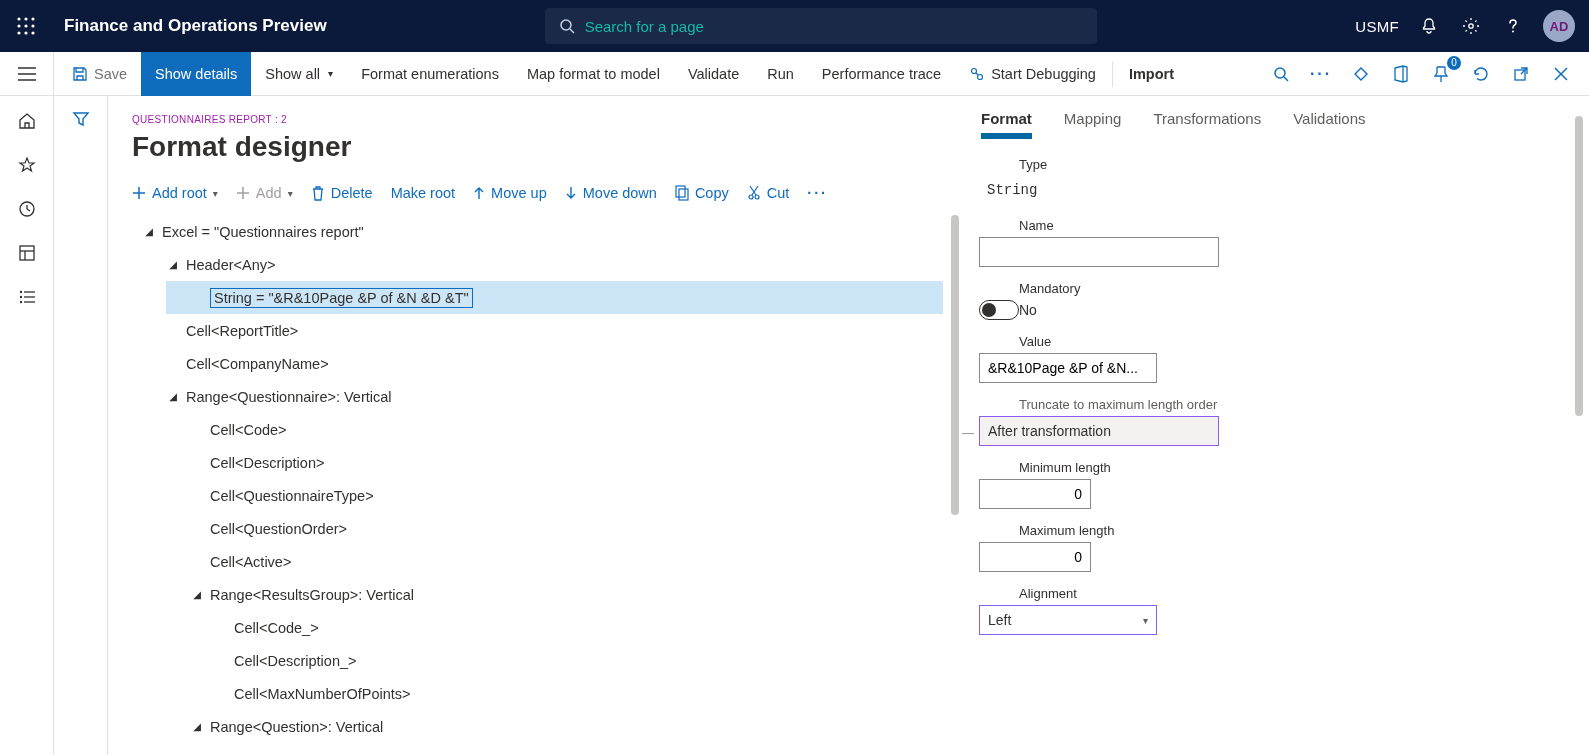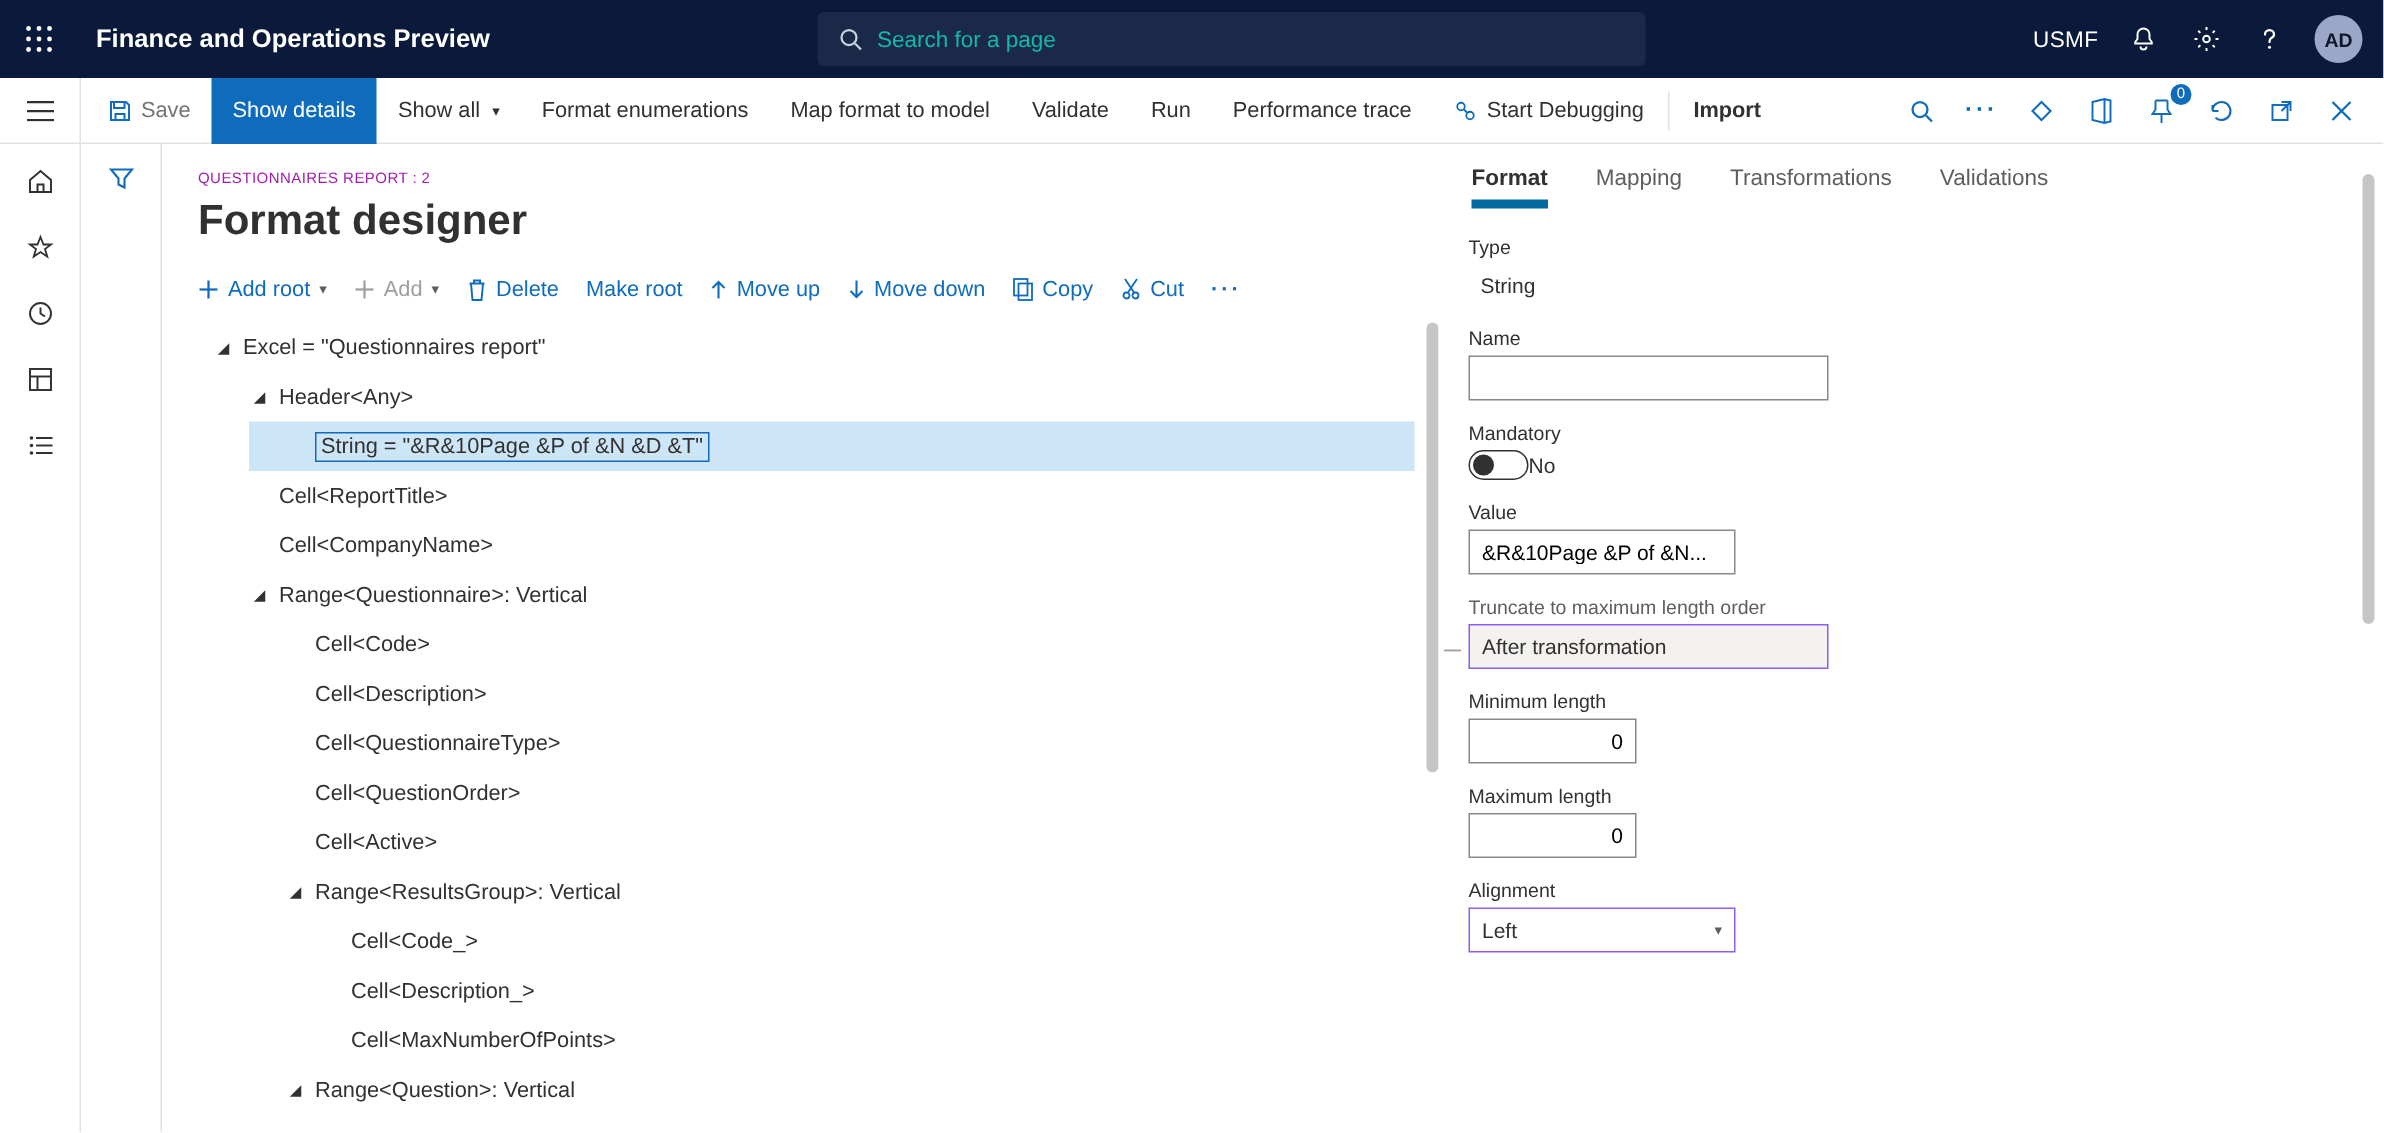--- a/index.html
+++ b/index.html
@@ -9,21 +9,21 @@
 .topbar { height: 52px; background: #0b1a3a; display: flex; align-items: center; color: #fff; }
 .topbar .waffle { width: 52px; height: 52px; display: flex; align-items: center; justify-content: center; cursor: pointer; }
 .topbar .app-title { font-size: 17px; font-weight: 600; margin-left: 12px; }
 .topbar .spacer { flex: 0 0 auto; width: 218px; }
 .topbar .search { flex: 0 0 552px; height: 36px; background: #1a2947; border-radius: 4px; display: flex; align-items: center; padding: 0 14px; color: #14b8a6; }
 .topbar .search svg { flex: none; }
 .topbar .search span { margin-left: 10px; font-size: 15px; }
 .topbar .right { margin-left: auto; display: flex; align-items: center; gap: 18px; padding-right: 14px; }
 .topbar .right .legal { font-size: 15px; letter-spacing: .3px; }
 .topbar .icon-btn { width: 24px; height: 24px; display: flex; align-items: center; justify-content: center; cursor: pointer; }
-.topbar .avatar { width: 32px; height: 32px; border-radius: 50%; background: #9aa7c7; color: #0f172a; font-size: 13px; font-weight: 600; display: flex; align-items: center; justify-content: center; }
+.topbar .avatar { width: 32px; height: 32px; border-radius: 50%; background: #9aa7c7; color: #701a75; font-size: 13px; font-weight: 600; display: flex; align-items: center; justify-content: center; }
 
 
 .cmdbar-row { height: 44px; display: flex; align-items: stretch; border-bottom: 1px solid #e1e1e1; background: #fff; }
 .cmdbar-left { width: 54px; display: flex; align-items: center; justify-content: center; border-right: 1px solid #e1e1e1; }
 .cmdbar-left .ham { cursor: pointer; }
 .cmdbar { flex: 1; display: flex; align-items: center; padding: 0 4px; }
 .cmd { height: 44px; display: flex; align-items: center; padding: 0 14px; font-size: 14.5px; cursor: pointer; gap: 6px; }
 .cmd.save { color: #737373; }
 .cmd.active { background: #0f6cbd; color: #fff; }
 .cmd .chev { font-size: 10px; margin-left: 2px; }
@@ -64,23 +64,23 @@
 
 
 .props { width: 630px; border-left: none; padding: 14px 34px 0 0; display: flex; position: relative; }
 .props .handle { width: 20px; display: flex; align-items: center; justify-content: center; color: #a19f9d; font-size: 12px; cursor: ew-resize; writing-mode: vertical-rl; letter-spacing: -3px; }
 .props-inner { flex: 1; display: flex; flex-direction: column; }
 .tabs { display: flex; gap: 32px; font-size: 15px; margin-bottom: 18px; padding-left: 2px; }
 .tab { color: #605e5c; cursor: pointer; padding-bottom: 6px; }
 .tab.active { color: #323130; font-weight: 600; border-bottom: 6px solid #0369a1; }
 
 .field { margin-bottom: 14px; }
-.field label { font-size: 13px; color: #323130; display: block; margin-bottom: 4px; }
+.field label { font-size: 13px; color: #323130; display: block; margin-bottom: 4px; margin-left: 40px; }
 .field label.muted { color: #605e5c; }
-.field .ro { width: 180px; height: 28px; display: flex; align-items: center; padding: 0 8px; font-size: 14px; }
+.field .ro { width: 180px; height: 28px; display: flex; align-items: center; padding: 0 8px; font-size: 14px; font-family: Liberation Mono, monospace; }
 .field input[type=text] { width: 240px; height: 30px; border: 1px solid #8a8886; padding: 0 8px; font-size: 14px; }
 .field input.short { width: 112px; text-align: right; }
 .field .dd { width: 240px; height: 30px; border: 1px solid #8b5cf6; background: #f3f2f1; display: flex; align-items: center; padding: 0 8px; font-size: 14px; }
 .field .dd.white { background: #fff; justify-content: space-between; width: 178px; }
 .field .dd .chev { font-size: 10px; color: #605e5c; }
 
 .toggle-row { display: flex; align-items: center; gap: 0; }
 .toggle { width: 40px; height: 20px; border: 1px solid #323130; border-radius: 10px; position: relative; cursor: pointer; background: #fff; }
 .toggle .knob { position: absolute; left: 2px; top: 2px; width: 14px; height: 14px; background: #323130; border-radius: 50%; }
 .toggle-label { font-size: 14px; }

